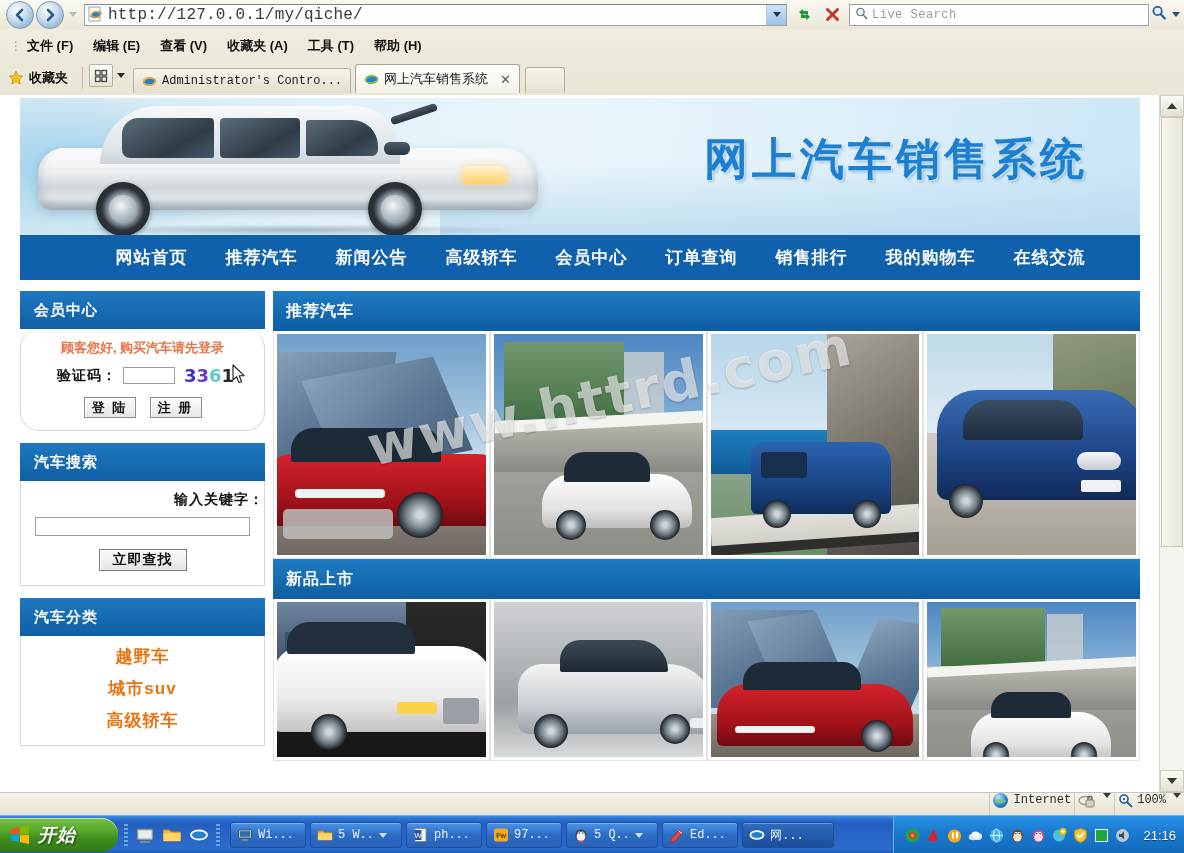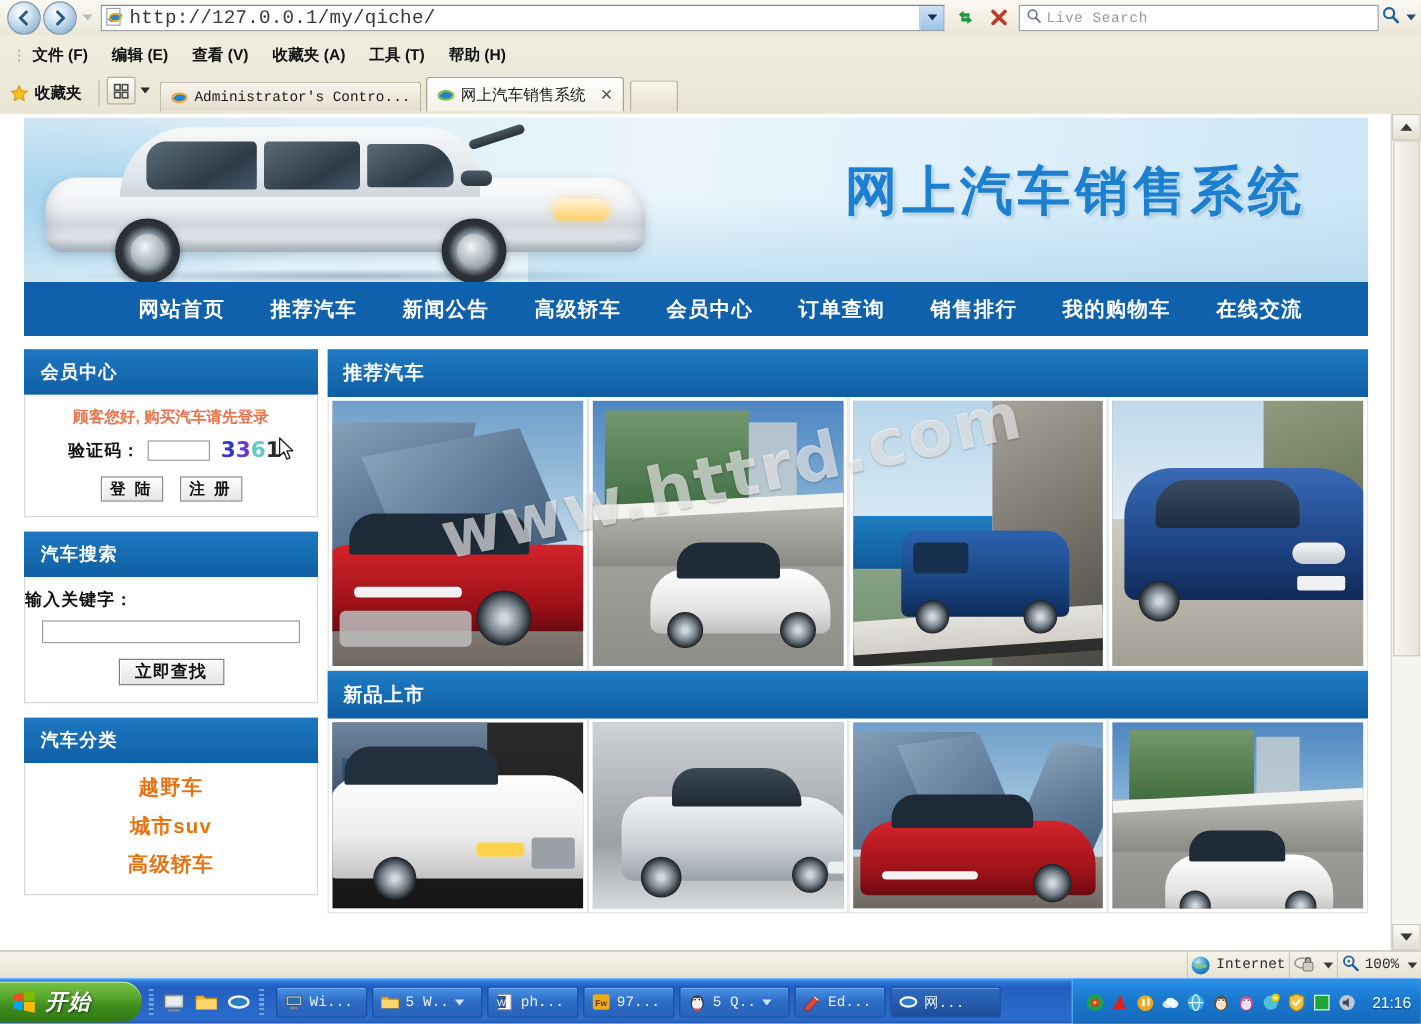--- a/index.html
+++ b/index.html
@@ -121,33 +121,33 @@
   .navlink{color:#fff;font-size:17px;font-weight:700;letter-spacing:1px;margin:0 19px;white-space:nowrap;}
   .navlink:first-child{margin-left:60px;}
 
   
   .cols{display:flex;width:1120px;margin-top:11px;align-items:flex-start;}
   .sidebar{width:245px;flex:0 0 auto;}
   .panel{border:1px solid #d7d7d7;border-top:none;background:#fff;}
   .panel-h{height:38px;background:linear-gradient(#1e78c0,#0f5fa4);display:flex;align-items:center;
     padding-left:14px;box-sizing:border-box;}
   .panel-h span{color:#fff;font-size:15px;font-weight:700;letter-spacing:1px;}
-  .member-body{padding:8px 0 12px 0;}
+  .member-body{padding:8px 0 12px 0;border-radius:19px;}
   .notice{color:#e8744a;font-size:13px;font-weight:700;text-align:center;margin:2px 0 8px 0;white-space:nowrap;}
   .frow{display:flex;align-items:center;justify-content:center;margin-bottom:5px;}
   .flabel{font-size:14px;color:#111;font-weight:700;width:72px;text-align:right;padding-right:6px;box-sizing:border-box;letter-spacing:1px;}
   .finput{height:17px;border:1px solid #9e9e9e;background:#fff;box-sizing:border-box;}
   .finput.wide{width:105px;}
   .finput.small{width:52px;}
   .captcha{margin-left:9px;font-size:18px;font-weight:700;font-family:"DejaVu Sans",sans-serif;letter-spacing:0;}
   .btnrow{display:flex;justify-content:center;gap:14px;margin-top:11px;}
   .winbtn{min-width:52px;height:21px;border:1px solid #8c8c8c;background:linear-gradient(#fdfdfd,#e6e6e6);
     font-size:13px;color:#111;font-weight:700;letter-spacing:2px;display:flex;align-items:center;
     justify-content:center;padding:0 2px;box-shadow:inset 1px 1px 0 #fff;box-sizing:border-box;}
-  .search-body{padding:10px 0 14px 0;text-align:left;}
+  .search-body{padding:10px 0 14px 0;text-align:right;}
   .kw-label{font-size:14px;font-weight:700;color:#111;letter-spacing:1px;}
   .kw-input{display:block;width:215px;height:19px;margin:8px auto 0 auto;border:1px solid #9e9e9e;background:#fff;box-sizing:border-box;}
   .findbtn{margin:13px auto 0 auto;width:88px;height:22px;border:1px solid #7f7f7f;
     background:linear-gradient(#fbfbfb,#e4e4e4);font-size:14px;font-weight:700;color:#111;
     display:flex;align-items:center;justify-content:center;letter-spacing:1px;box-shadow:inset 1px 1px 0 #fff;box-sizing:border-box;}
   .cat-body{padding:9px 0 4px 0;text-align:center;}
   .catlink{display:block;color:#e8720f;font-size:17px;font-weight:700;letter-spacing:1px;margin:0 0 9px 0;}
 
   
   .main{flex:1;margin-left:8px;}
@@ -187,21 +187,21 @@
   .up i{border-left:5px solid transparent;border-right:5px solid transparent;border-bottom:6px solid #3a3a34;}
   .dn i{border-left:5px solid transparent;border-right:5px solid transparent;border-top:6px solid #3a3a34;}
   .strack{position:absolute;left:0;top:22px;width:24px;bottom:22px;background:#f5f4ee;}
   .sthumb{position:absolute;left:1px;width:22px;background:linear-gradient(90deg,#f6f5ef,#e8e6d8);
     border:1px solid #cbc8ba;box-sizing:border-box;}
 
   
   .statusbar{position:absolute;left:0;top:792px;width:1184px;height:23px;
     background:linear-gradient(#f6f4ea,#e6e2d3);border-top:1px solid #c9c5b6;display:flex;align-items:center;
     box-sizing:border-box;font-size:12px;color:#2b2b2b;}
-  .sb-seg{display:flex;align-items:center;height:23px;padding:0 3px;border-left:1px solid #cfcbbc;}
+  .sb-seg{display:flex;height:23px;padding:0 3px;border-left:1px solid #cfcbbc;}
   .sb-left{flex:1;}
   .globe{width:15px;height:15px;border-radius:50%;margin-right:6px;
     background:radial-gradient(circle at 35% 30%,#bfe6fb,#2a86c7 55%,#0f5b95);position:relative;}
   .globe:after{content:"";position:absolute;left:2px;top:6px;width:11px;height:4px;border-radius:50%;background:rgba(130,200,120,.85);}
   .zoomtxt{font-family:"Liberation Mono","DejaVu Sans Mono",monospace;font-size:12px;}
   .capsule{width:0;height:0;border-left:4px solid transparent;border-right:4px solid transparent;
     border-top:5px solid #3a3a34;margin-left:7px;}
 
   
   .taskbar{position:absolute;left:0;top:815px;width:1184px;height:38px;

